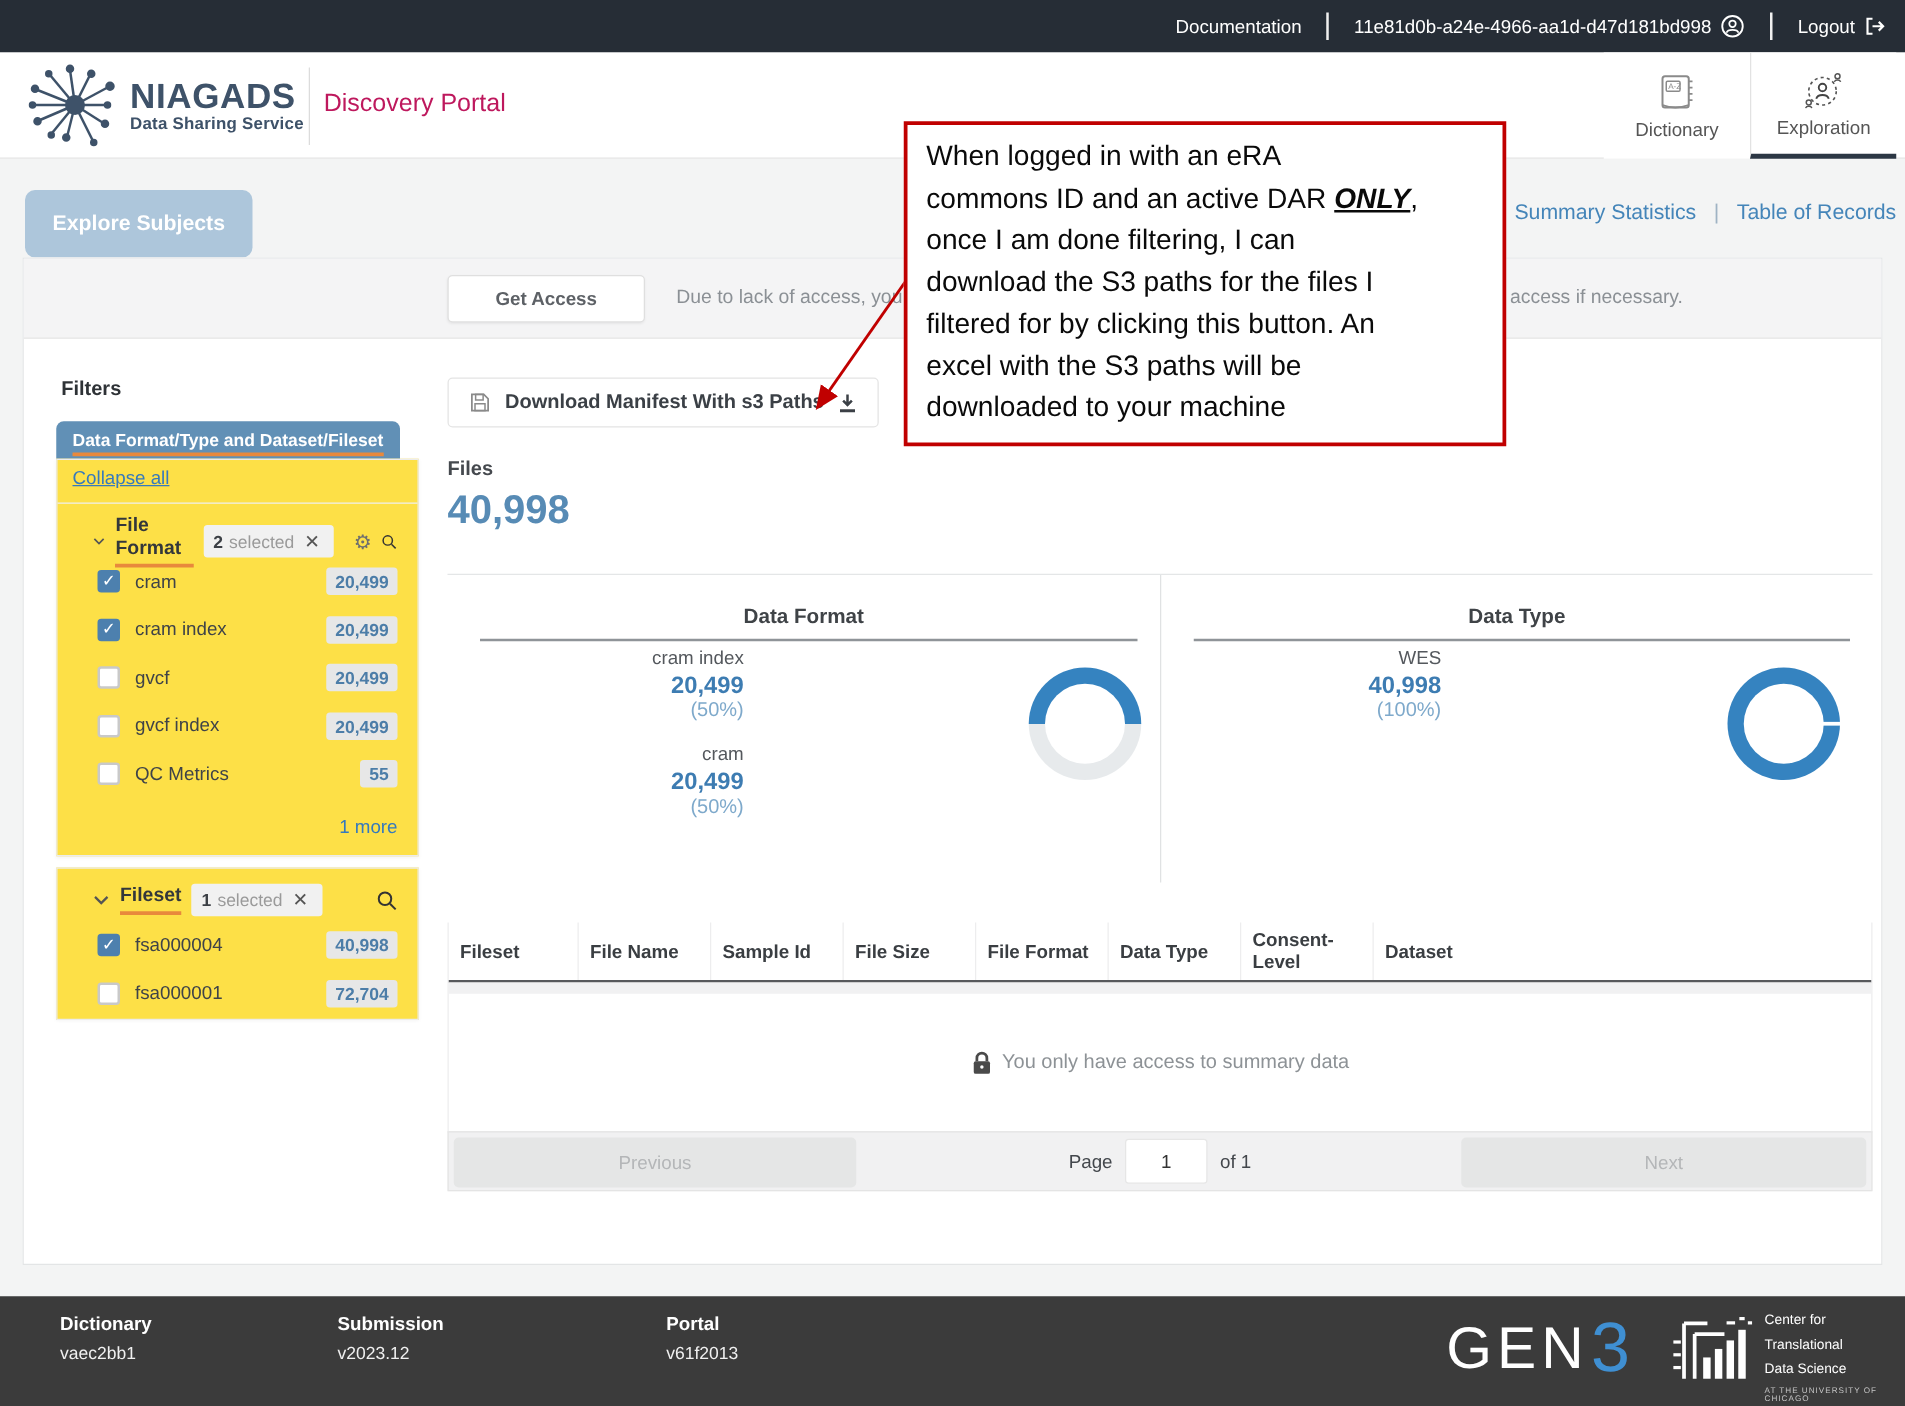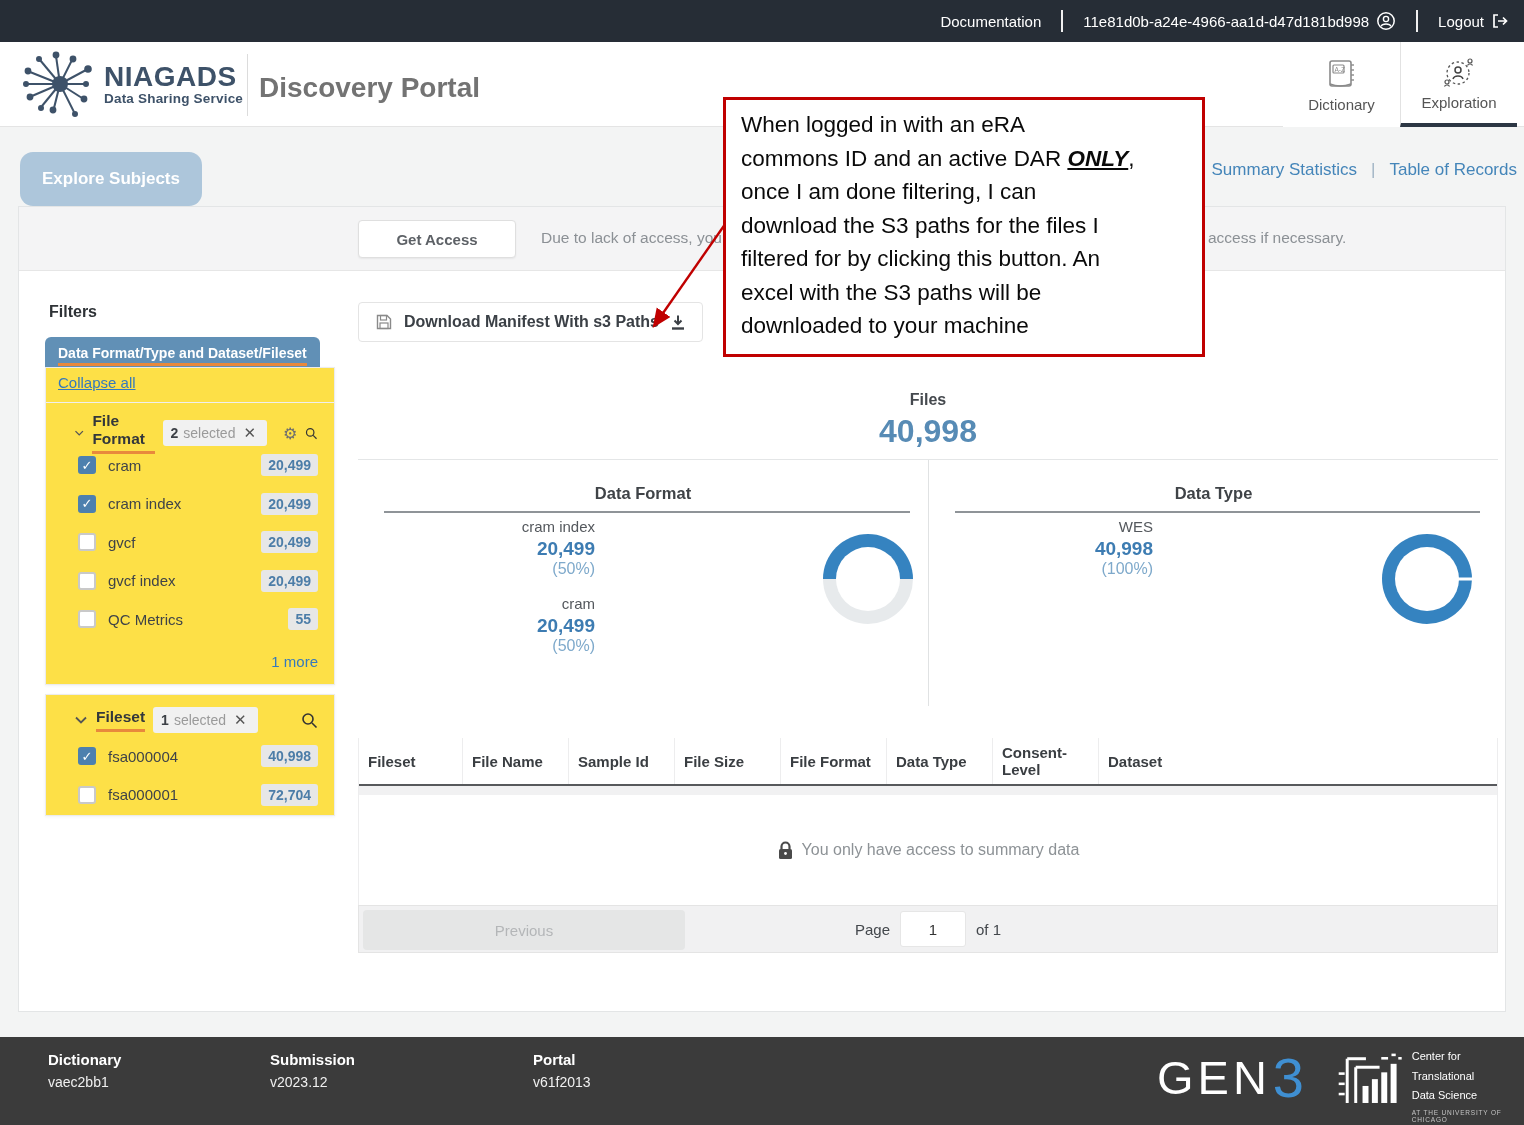--- a/index.html
+++ b/index.html
@@ -13,30 +13,30 @@
   .topbar .tb-item { display:flex; align-items:center; gap:7px; cursor:pointer; }
   .tb-divider { width:2px; height:22px; background:#f0f0f0; }
 
   
   .header { position:absolute; left:0; top:42px; width:1524px; height:85px; background:#fff; border-bottom:1px solid #e4e4e4; }
   .logo-wrap { position:absolute; left:20px; top:8px; display:flex; align-items:center; }
   .brand-text { margin-left:6px; color:#3e5269; }
   .brand-name { font-size:28px; font-weight:bold; letter-spacing:.5px; line-height:28px; }
   .brand-tagline { font-size:13.5px; font-weight:bold; letter-spacing:.2px; }
   .header-divider { position:absolute; left:247px; top:12px; width:1px; height:62px; background:#dcdcdc; }
-  .portal-title { position:absolute; left:259px; top:30px; font-size:28px; font-weight:700; color:#737373; }
+  .portal-title { position:absolute; left:259px; top:30px; font-size:20px; font-weight:400; color:#be185d; }
   .header-nav { position:absolute; right:7px; top:0; height:85px; display:flex; }
   .nav-item { width:117px; height:85px; display:flex; flex-direction:column; align-items:center; justify-content:center; gap:5px;
               color:#555; font-size:15px; cursor:pointer; background:#fff; }
   .nav-item.active { border-left:1px solid #e2e2e2; border-bottom:4px solid #2c3744; }
 
   
   .tab { position:absolute; top:152px; height:54px; border-radius:8px; color:#fff; font-size:17px; font-weight:bold;
          display:flex; align-items:center; justify-content:center; cursor:pointer; }
-  .tab-1 { left:20px; width:182px; background:#adc6db;border-radius:13px; }
+  .tab-1 { left:20px; width:182px; background:#adc6db; }
   .tab-2 { left:203px; width:162px; background:#5e8cb4; }
   .page-links { position:absolute; top:160px; right:7px; font-size:17px; color:#4485b9; display:flex; gap:14px; align-items:flex-start; }
   .pl-divider { color:#9fb3c4; }
   .page-links span.link { cursor:pointer; }
 
   
   .panel { position:absolute; left:18px; top:206px; width:1488px; height:806px; background:#fff; border:1px solid #e3e5e6; }
 
   .access-band { position:absolute; left:0; top:0; width:100%; height:64px; background:#f4f4f5; border-bottom:1px solid #e6e6e6; }
   .get-access-btn { position:absolute; left:339px; top:13px; width:158px; height:38px; background:#fff; border:1px solid #dfdfdf;
@@ -72,21 +72,21 @@
   .opt { display:flex; align-items:center; height:30px; margin-bottom:8.5px; padding:0 16px 0 32px; cursor:pointer; }
   .cb { width:18px; height:18px; border:2px solid #c9c9c9; border-radius:3px; background:#fff; display:flex; align-items:center; justify-content:center; }
   .cb.checked { background:#4d80ae; border-color:#4d80ae; }
   .cb.checked::after { content:"✓"; color:#fff; font-size:13px; font-weight:bold; font-family:"DejaVu Sans",sans-serif; }
   .opt-label { margin-left:12px; font-size:15px; color:#3f4348; }
   .opt-count { margin-left:auto; background:#e7e7e7; color:#4c7da8; font-weight:bold; font-size:14px; padding:3px 7px; border-radius:3px; }
   .more-link { position:absolute; right:16px; font-size:15px; color:#3579bd; cursor:pointer; }
   .ml-1 { top:285px; }
 
   
-  .files-block { position:absolute; left:339px; top:184px; width:1140px; text-align:center; }
+  .files-block { position:absolute; left:339px; top:160px; width:1140px; }
   .files-label { font-size:16px; font-weight:bold; color:#45494e; }
   .files-count { font-size:32px; font-weight:bold; color:#578bb5; margin-top:4px; }
   .charts-row { position:absolute; left:339px; top:252px; width:1140px; height:247px; border-top:1px solid #e4e6e7; display:flex; }
   .chart-col { width:570px; position:relative; }
   .chart-col.right { border-left:1px solid #e0e2e3; }
   .chart-title { text-align:center; font-size:16.5px; font-weight:bold; color:#3f4347; margin-top:24px; }
   .chart-rule { height:2px; background:#8f9498; margin:8px 18px 0 26px; }
   .legend { position:absolute; top:58px; left:0; width:237px; text-align:right; }
   .chart-col.right .legend { width:224px; }
   .legend-entry { margin-bottom:17px; }
@@ -417,20 +417,21 @@
       </div>
     </div>
 
     <div class="pagination">
       <div class="pg-btn pg-prev">Previous</div>
       <div class="pg-center">
         <span class="pg-label">Page</span>
         <input class="pg-input" value="1" style="">
         <span class="pg-label">of 1</span>
       </div>
+      <div class="pg-btn pg-next">Next</div>
     </div>
   </div>
 
   <div class="footer">
     <div class="f-col fc-1">
       <div class="f-label">Dictionary</div>
       <div class="f-value">vaec2bb1</div>
     </div>
     <div class="f-col fc-2">
       <div class="f-label">Submission</div>

